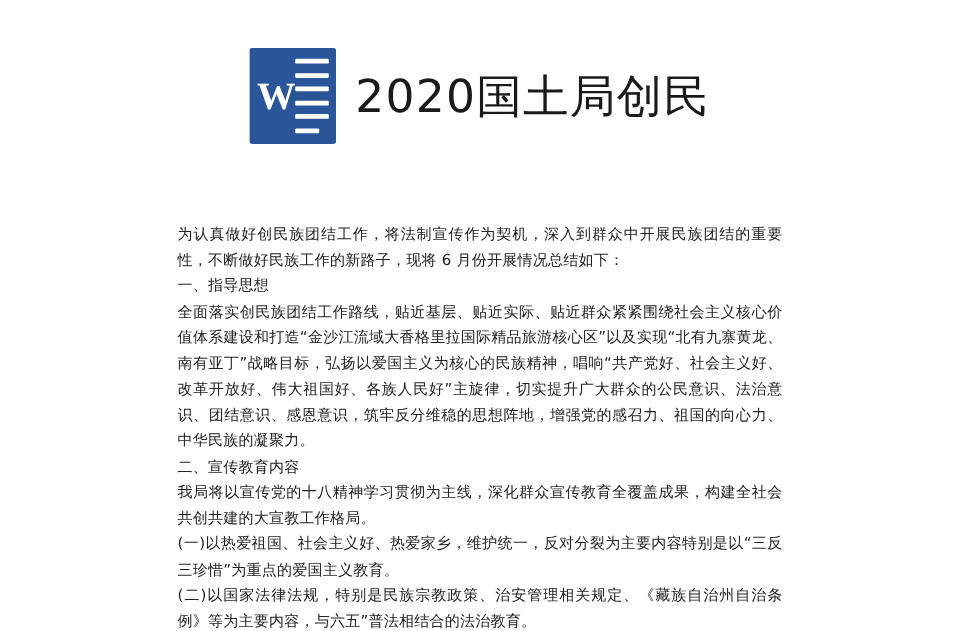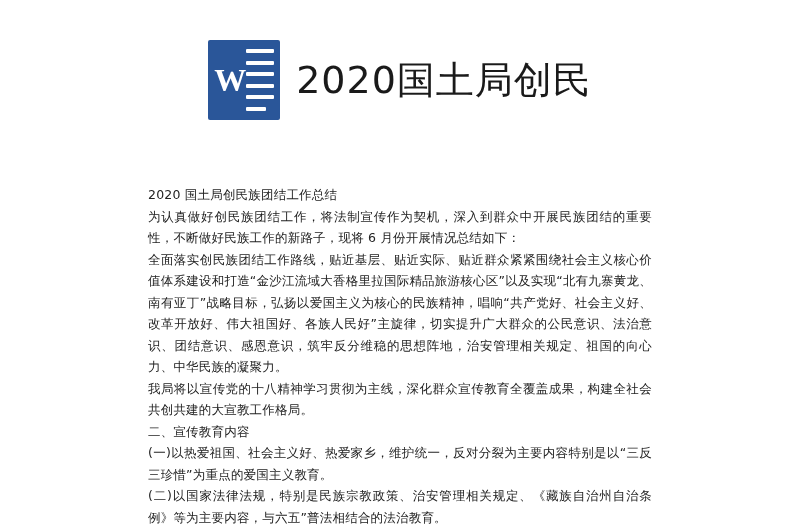--- a/index.html
+++ b/index.html
@@ -134,24 +134,24 @@
         </span>
       </div>
       <div class="title-block">
         <div class="title-line">2020国土局创民</div>
       </div>
     </div>
   </div>
 
   <div class="doc-body">
     <div class="doc-inner">
-      <p class="doc-p">2020 国土局创民族团结工作总结</p>
       <p class="doc-p">为认真做好创民族团结工作，将法制宣传作为契机，深入到群众中开展民族团结的重要性，不断做好民族工作的新路子，现将 6 月份开展情况总结如下：</p>
-      <p class="doc-p">全面落实创民族团结工作路线，贴近基层、贴近实际、贴近群众紧紧围绕社会主义核心价值体系建设和打造“金沙江流域大香格里拉国际精品旅游核心区”以及实现“北有九寨黄龙、南有亚丁”战略目标，弘扬以爱国主义为核心的民族精神，唱响“共产党好、社会主义好、改革开放好、伟大祖国好、各族人民好”主旋律，切实提升广大群众的公民意识、法治意识、团结意识、感恩意识，筑牢反分维稳的思想阵地，治安管理相关规定、祖国的向心力、中华民族的凝聚力。</p>
+      <p class="doc-p">一、指导思想</p>
+      <p class="doc-p">全面落实创民族团结工作路线，贴近基层、贴近实际、贴近群众紧紧围绕社会主义核心价值体系建设和打造“金沙江流域大香格里拉国际精品旅游核心区”以及实现“北有九寨黄龙、南有亚丁”战略目标，弘扬以爱国主义为核心的民族精神，唱响“共产党好、社会主义好、改革开放好、伟大祖国好、各族人民好”主旋律，切实提升广大群众的公民意识、法治意识、团结意识、感恩意识，筑牢反分维稳的思想阵地，增强党的感召力、祖国的向心力、中华民族的凝聚力。</p>
+      <p class="doc-p">二、宣传教育内容</p>
       <p class="doc-p">我局将以宣传党的十八精神学习贯彻为主线，深化群众宣传教育全覆盖成果，构建全社会共创共建的大宣教工作格局。</p>
-      <p class="doc-p">二、宣传教育内容</p>
       <p class="doc-p">(一)以热爱祖国、社会主义好、热爱家乡，维护统一，反对分裂为主要内容特别是以“三反三珍惜”为重点的爱国主义教育。</p>
       <p class="doc-p">(二)以国家法律法规，特别是民族宗教政策、治安管理相关规定、《藏族自治州自治条例》等为主要内容，与六五”普法相结合的法治教育。</p>
 
     </div>
   </div>
 
 </div>
 
 </body></html>

